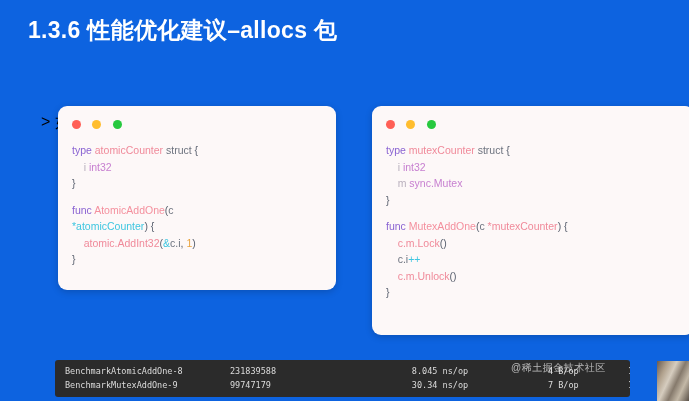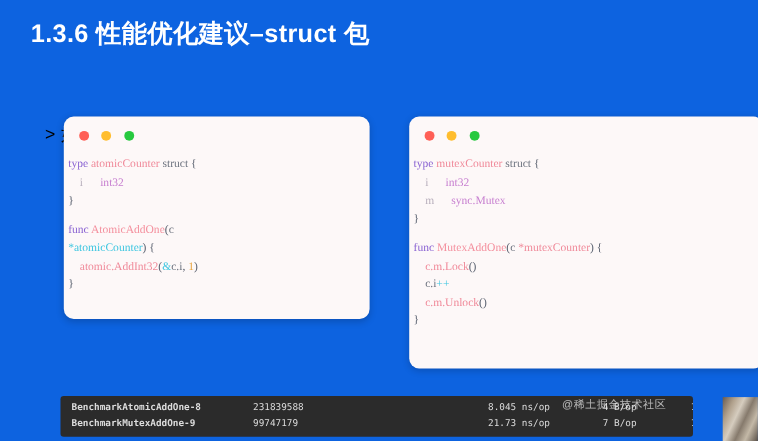--- a/index.html
+++ b/index.html
@@ -72,35 +72,35 @@
     height: 9px;
     border-radius: 50%;
     margin-right: 7px;
     vertical-align: middle;
   }
   .dot.red    { background: #ff5f56; }
   .dot.yellow { background: #ffbd2e; }
   .dot.green  { background: #27c93f; }
 
   .code-body {
-    padding: 12px 12px 10px 4px;
-    font-family: Liberation Serif, serif;
+    padding: 12px 12px 10px 14px;
+    font-family: Liberation Sans, sans-serif;
     font-size: 10.5px;
     line-height: 16.5px;
     white-space: pre;
     color: #5b6270;
   }
   .code-line { min-height: 16.5px; }
   .code-line.blank { height: 10px; min-height: 10px; }
 
   
   .kw    { color: #8a63d2; }   
   .ident { color: #f08a9a; }   
   .fn    { color: #f4909e; }
-  .typ   { color: #c77fd0; margin-left: 13px; }   
+  .typ   { color: #c77fd0; }   
   .var   { color: #b9b0bd; }   
   .op    { color: #5b6270; }   
   .cy    { color: #3ec6e0; }   
   .num   { color: #e8a33d; }   
   .plain { color: #6d737f; }
 
   
   #terminal {
     position: absolute;
     left: 55px;
@@ -114,23 +114,23 @@
     overflow: hidden;
   }
   .bench-row {
     font-family: "DejaVu Sans Mono", "Liberation Mono", monospace;
     font-size: 8.5px;
     line-height: 14px;
     color: #dcdcdc;
     white-space: pre;
     padding-left: 10px;
   }
-  .bench-row .c-name  { display: inline-block; width: 165px; font-weight: bold; }
+  .bench-row .c-name  { display: inline-block; width: 165px; }
   .bench-row .c-iters { display: inline-block; width: 150px; }
-  .bench-row .c-ns    { display: inline-block; width: 120px; text-align: right; }
+  .bench-row .c-ns    { display: inline-block; width: 120px; text-align: center; }
   .bench-row .c-bytes { display: inline-block; width: 80px; text-align: left; margin-left: 48px; }
   .bench-row .c-alloc { display: inline-block; }
 
   
   #watermark {
     position: absolute;
     left: 511px;
     top: 361px;
     font-size: 10px;
     color: rgba(235,235,235,0.72);
@@ -146,21 +146,21 @@
     bottom: 0;
     width: 32px;
     height: 40px;
     background: linear-gradient(115deg,#6d5a48 0%,#b9a488 22%,#e0d2bd 40%,#8c7b66 58%,#cdbda4 76%,#5d4f3f 100%);
     opacity: 0.95;
   }
 </style>
 </head>
 <body>
 
-<div class="slide-title">1.3.6 性能优化建议–struct 包</div>
+<div class="slide-title">1.3.6 性能优化建议–allocs 包</div>
 
 <div class="slide-subtitle">
   <span class="chev">&gt;</span><span>如何使用atomic包</span>
 </div>
 
 <div class="code-card" id="card-left">
   <div class="titlebar">
     <span class="dot red"></span>
     <span class="dot yellow"></span>
     <span class="dot green"></span>
@@ -172,17 +172,17 @@
   <div class="titlebar">
     <span class="dot red"></span>
     <span class="dot yellow"></span>
     <span class="dot green"></span>
   </div>
   <div class="code-body" id="code-right"><div class="code-line"><span class="kw">type</span><span class="op"> </span><span class="ident">mutexCounter</span><span class="op"> </span><span class="plain">struct</span><span class="op"> {</span></div><div class="code-line"><span class="op">    </span><span class="var">i</span><span class="op"> </span><span class="typ">int32</span></div><div class="code-line"><span class="op">    </span><span class="var">m</span><span class="op"> </span><span class="typ">sync.Mutex</span></div><div class="code-line"><span class="op">}</span></div><div class="code-line blank"></div><div class="code-line"><span class="kw">func</span><span class="op"> </span><span class="fn">MutexAddOne</span><span class="op">(</span><span class="plain">c</span><span class="op"> </span><span class="ident">*mutexCounter</span><span class="op">) {</span></div><div class="code-line"><span class="op">    </span><span class="ident">c.m.Lock</span><span class="op">()</span></div><div class="code-line"><span class="op">    </span><span class="plain">c.i</span><span class="cy">++</span></div><div class="code-line"><span class="op">    </span><span class="ident">c.m.Unlock</span><span class="op">()</span></div><div class="code-line"><span class="op">}</span></div></div>
 </div>
 
 <div id="terminal">
     <div class="bench-row"><span class="c-name">BenchmarkAtomicAddOne-8</span><span class="c-iters">231839588</span><span class="c-ns">8.045 ns/op</span><span class="c-bytes">4 B/op</span><span class="c-alloc">1 allocs/op</span></div>
-    <div class="bench-row"><span class="c-name">BenchmarkMutexAddOne-9</span><span class="c-iters">99747179</span><span class="c-ns">21.73 ns/op</span><span class="c-bytes">7 B/op</span><span class="c-alloc">1 allocs/op</span></div>
+    <div class="bench-row"><span class="c-name">BenchmarkMutexAddOne-9</span><span class="c-iters">99747179</span><span class="c-ns">30.34 ns/op</span><span class="c-bytes">7 B/op</span><span class="c-alloc">1 allocs/op</span></div>
   </div>
 
 <div id="watermark">@稀土掘金技术社区</div>
 <div id="corner-avatar"></div>
 
 </body></html>

